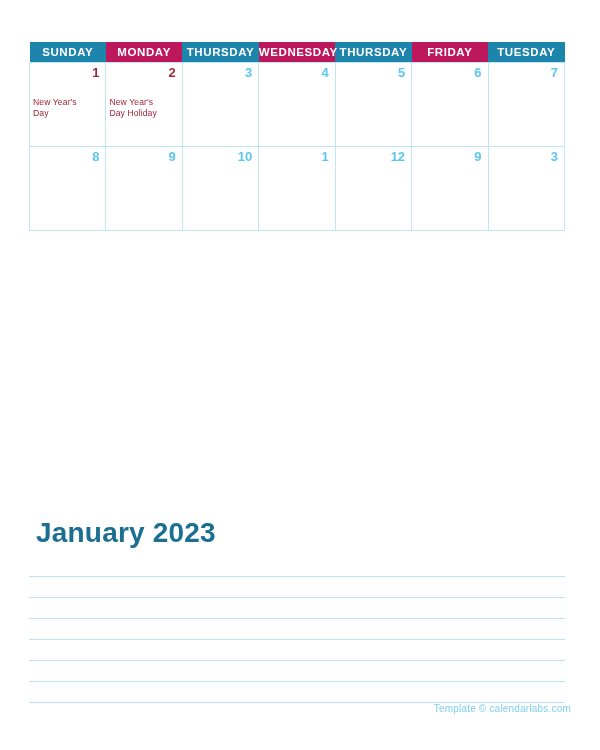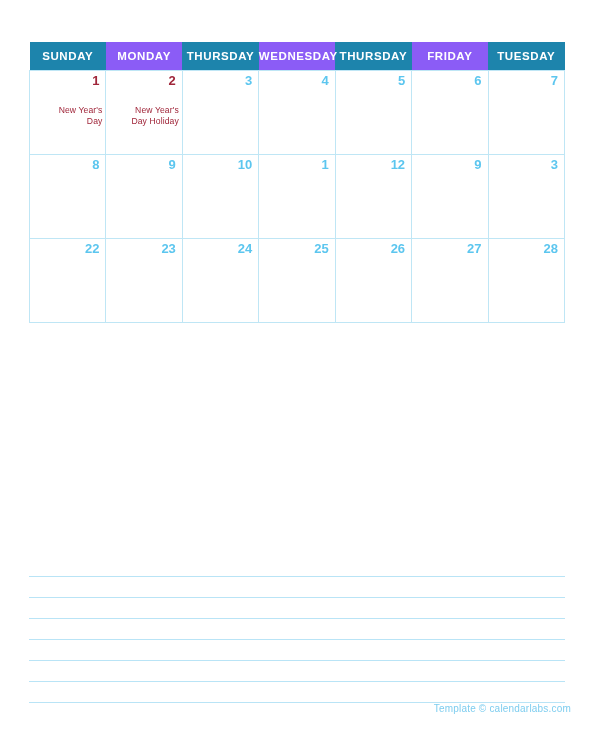--- a/index.html
+++ b/index.html
@@ -27,33 +27,33 @@
     width: 536px;
   }
 
   table.calendar {
     width: 536px;
     border-collapse: collapse;
     table-layout: fixed;
   }
 
   table.calendar th {
-    height: 28px;
+    height: 20px;
     color: #ffffff;
     font-size: 11.5px;
     font-weight: bold;
     letter-spacing: 0.6px;
     text-align: center;
     vertical-align: middle;
     border: none;
     padding: 0;
   }
 
   th.dow-dark  { background: #1d84ac; }
-  th.dow-light { background: #8b5cf6; margin-left: 38px; }
+  th.dow-light { background: #be185d; margin-left: 38px; }
 
   table.calendar td.day-cell {
     height: 84px;
     vertical-align: top;
     border: 1px solid #bfe6f5;
     padding: 0;
     background: #ffffff;
     position: relative;
   }
 
@@ -68,21 +68,21 @@
   }
   .daynum.holiday {
     color: #a0263a;
   }
 
   .events {
     position: absolute;
     left: 3px;
     right: 3px;
     top: 34px;
-    text-align: right;
+    text-align: left;
   }
   .event-text {
     display: block;
     font-size: 8.6px;
     line-height: 11.5px;
     color: #a0263a;
     letter-spacing: 0.1px;
   }
 
   
@@ -185,47 +185,25 @@
             <td class="day-cell">
               <span class="daynum">12</span>
             </td>
             <td class="day-cell">
               <span class="daynum">9</span>
             </td>
             <td class="day-cell">
               <span class="daynum">3</span>
             </td>
           </tr>
-          <tr>
-            <td class="day-cell">
-              <span class="daynum">22</span>
-            </td>
-            <td class="day-cell">
-              <span class="daynum">23</span>
-            </td>
-            <td class="day-cell">
-              <span class="daynum">24</span>
-            </td>
-            <td class="day-cell">
-              <span class="daynum">25</span>
-            </td>
-            <td class="day-cell">
-              <span class="daynum">26</span>
-            </td>
-            <td class="day-cell">
-              <span class="daynum">27</span>
-            </td>
-            <td class="day-cell">
-              <span class="daynum">28</span>
-            </td>
-          </tr>
         </tbody>
     </table>
   </div>
 
+  <div class="month-title">January 2023</div>
 
   <div class="notes" id="notes-area">
       <div class="note-line"></div>
       <div class="note-line"></div>
       <div class="note-line"></div>
       <div class="note-line"></div>
       <div class="note-line"></div>
       <div class="note-line"></div>
       <div class="note-line"></div>
     </div>

